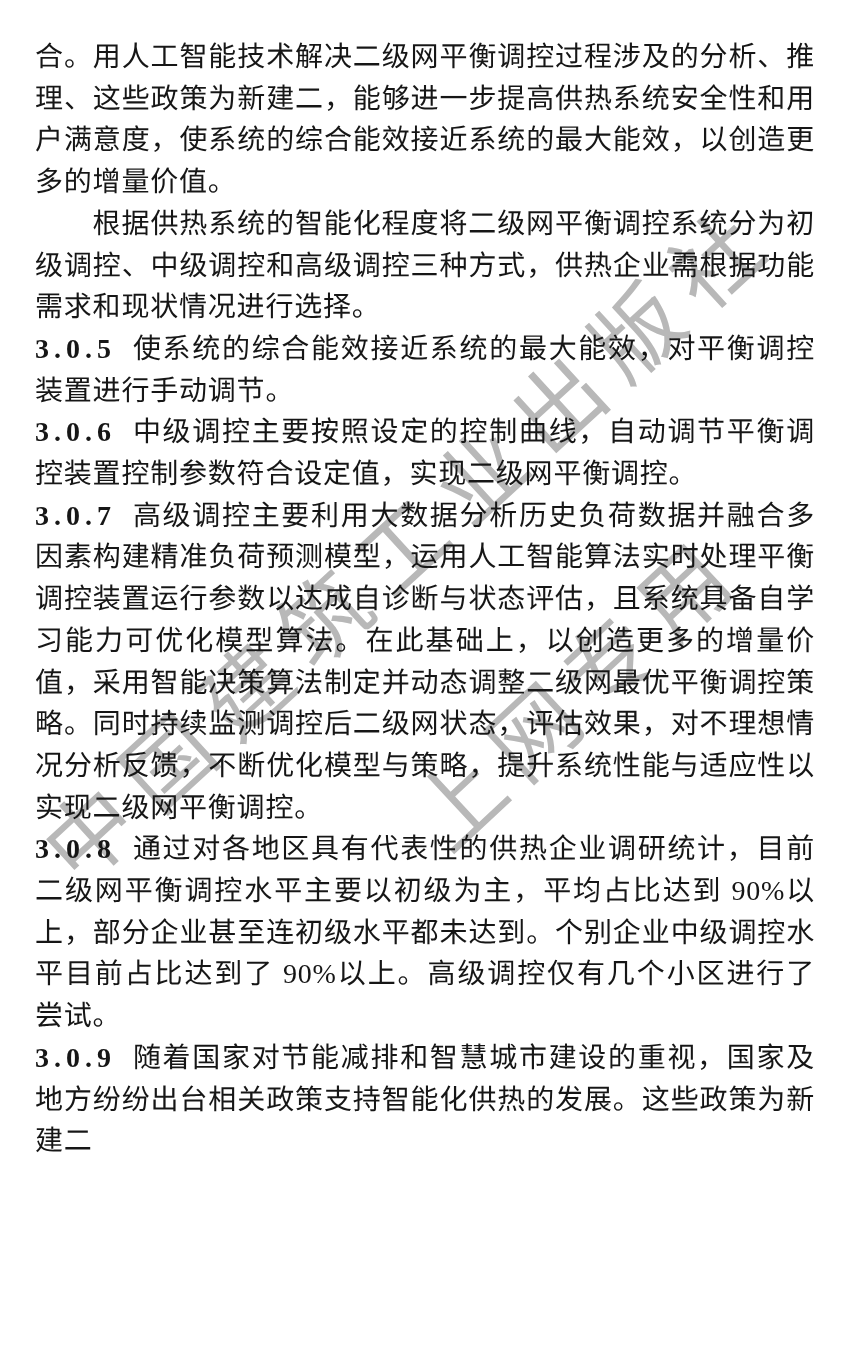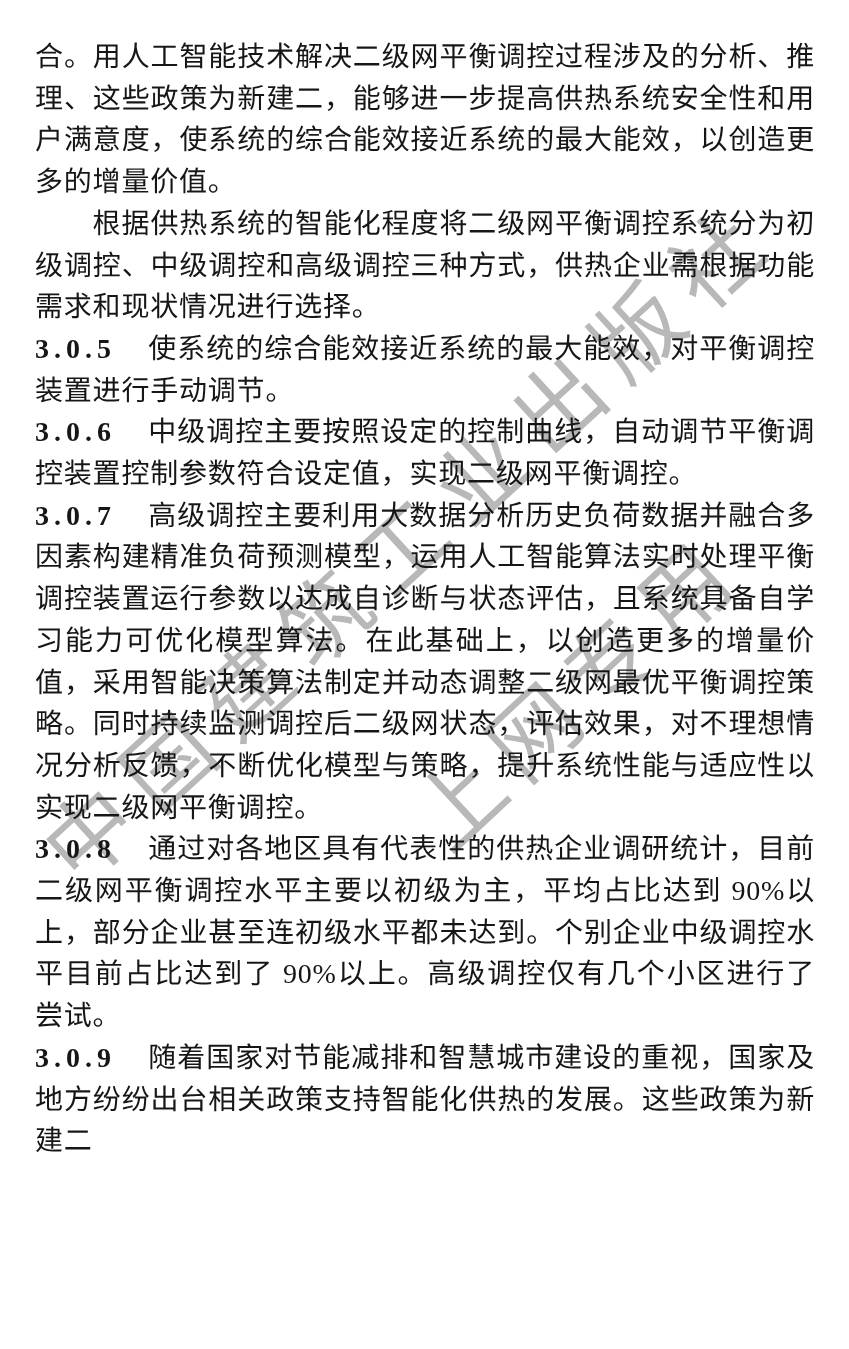--- a/index.html
+++ b/index.html
@@ -52,21 +52,21 @@
     font-size:28px;
     line-height:41.7px;
     letter-spacing:0.8px;
     text-align:justify;
   }
   .para{margin:0;padding:0;}
   .para.indent{text-indent:57.6px;}
   .clause-num{
     font-weight:bold;
     letter-spacing:5px;
-    margin-right:32px;
+    margin-right:16px;
   }
   
   .footer{
     position:absolute;left:0;right:0;bottom:0;height:72px;
     z-index:2;
   }
 </style>
 </head>
 <body>
 

